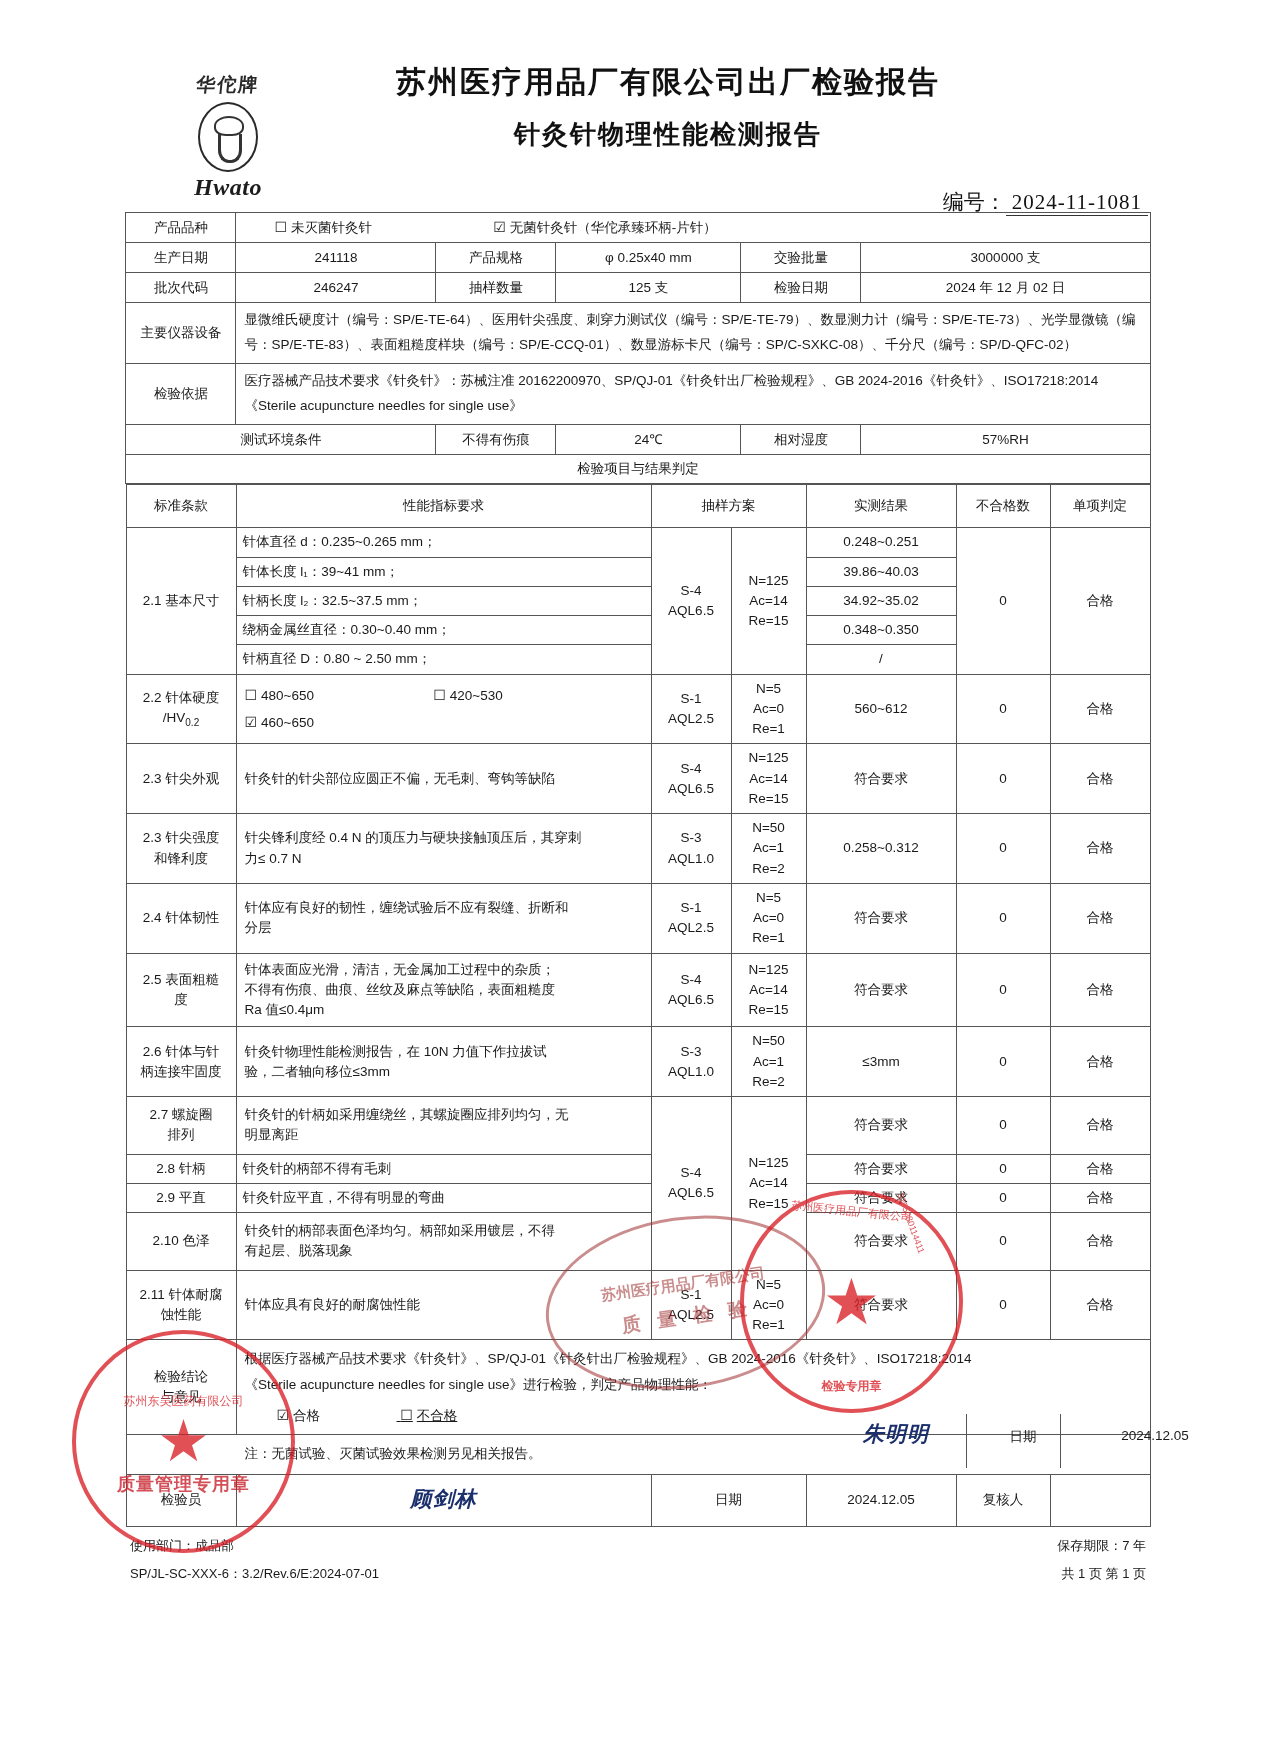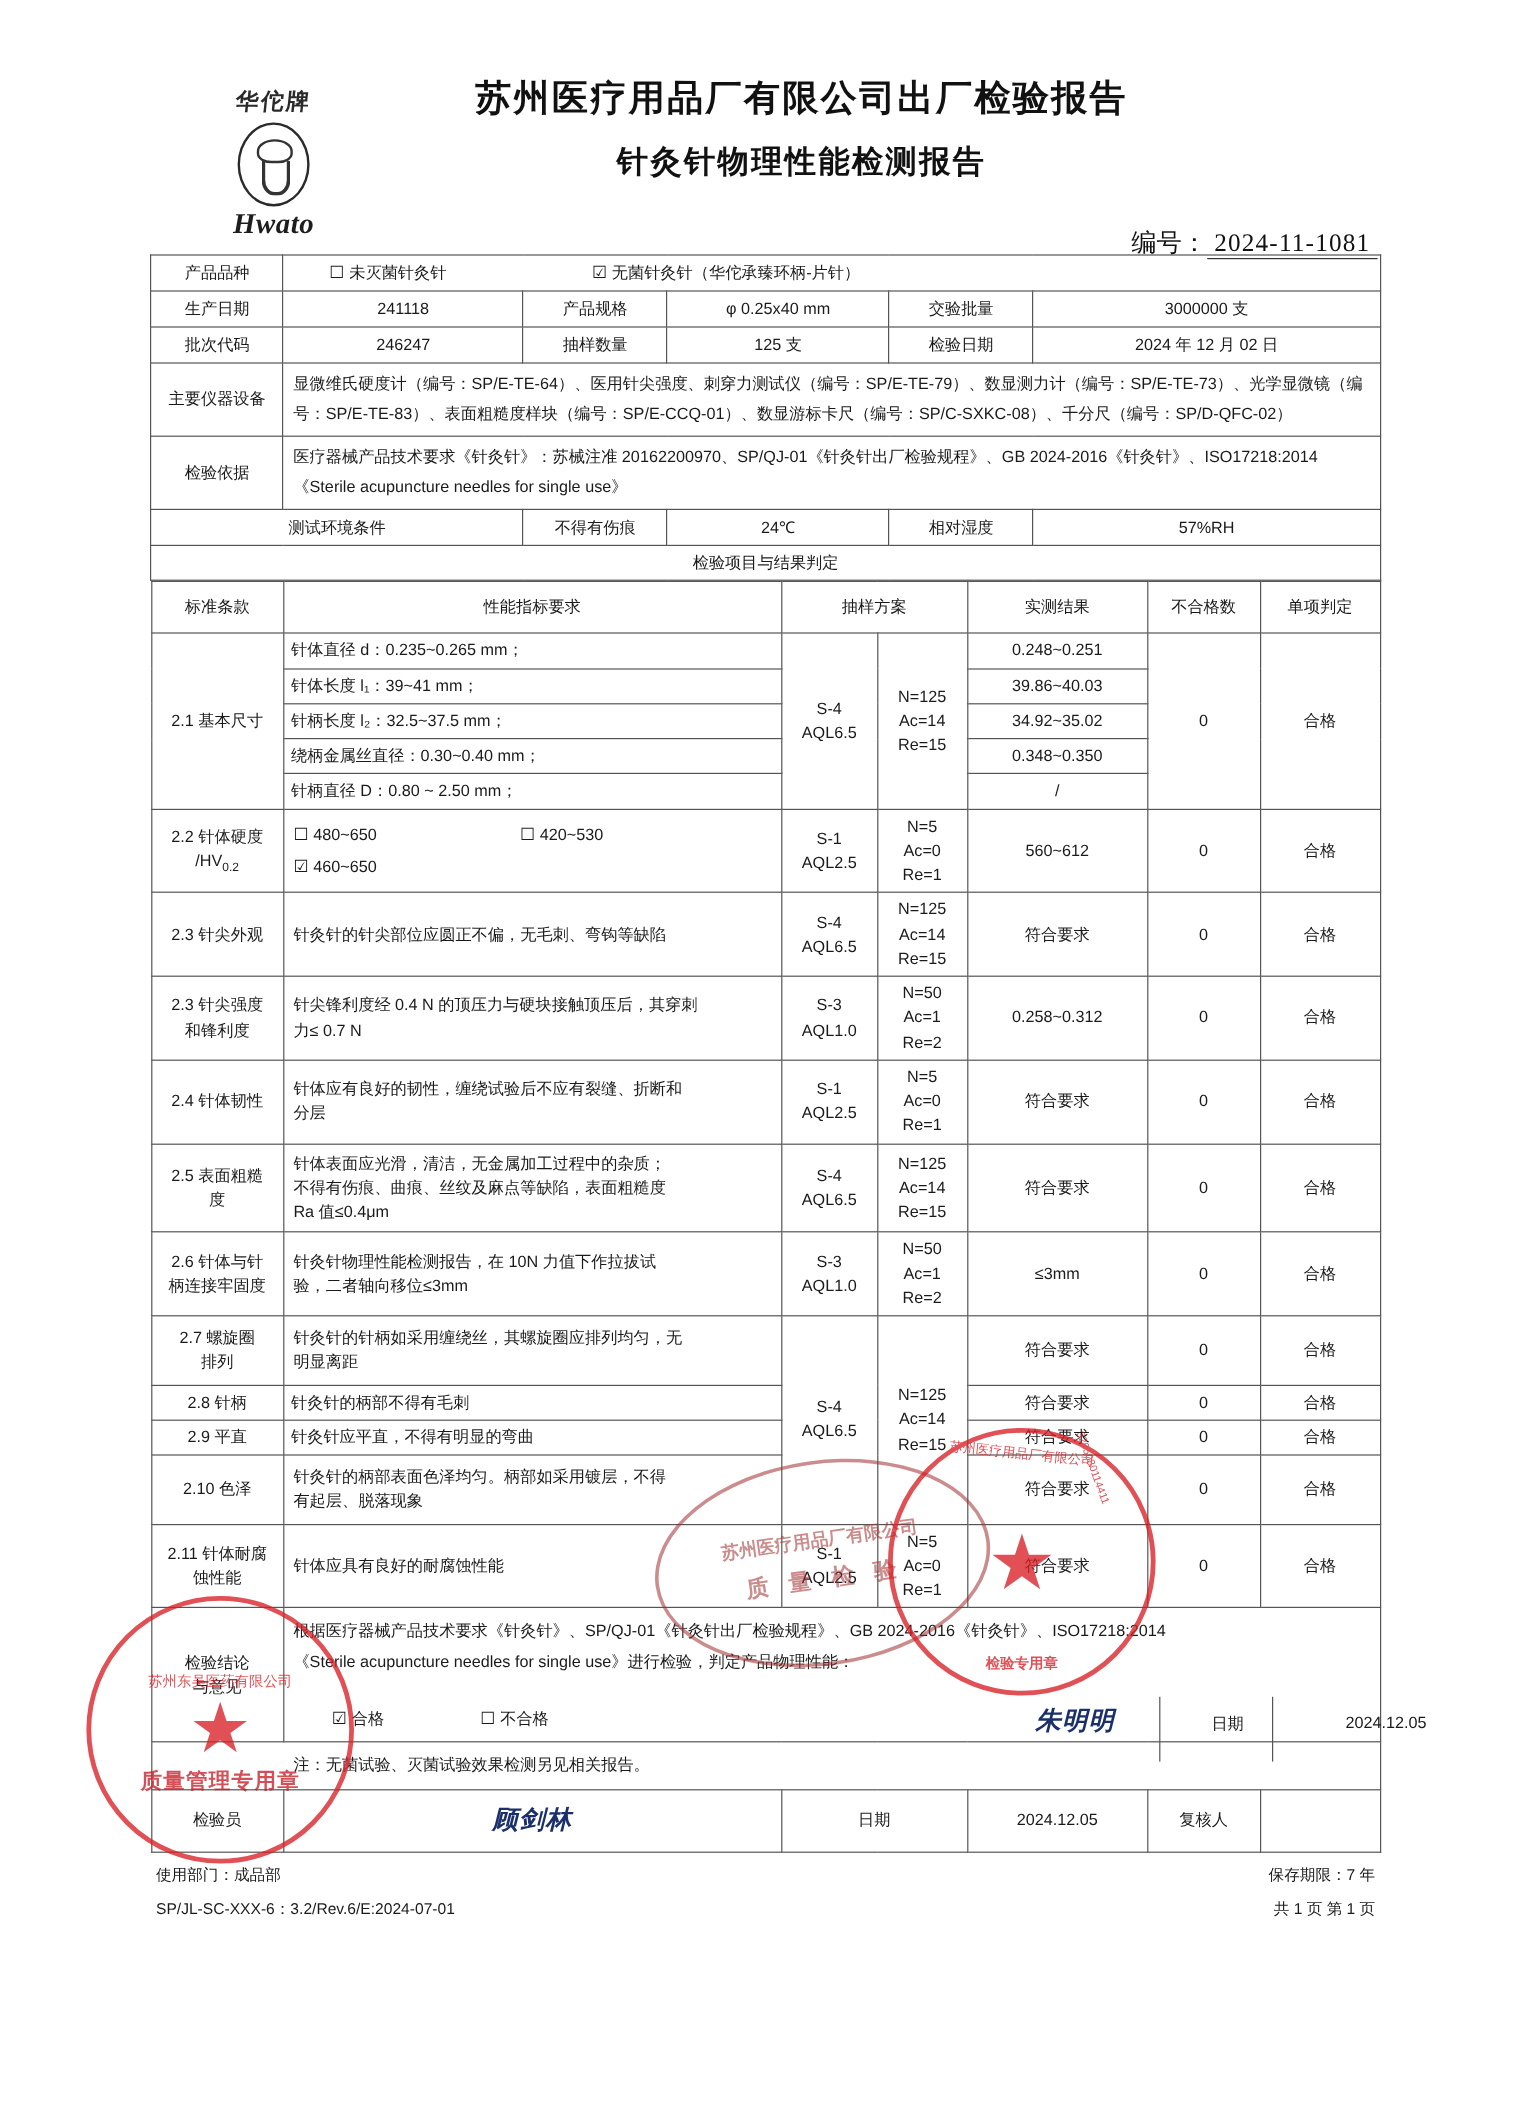--- a/index.html
+++ b/index.html
@@ -452,21 +452,21 @@
     </tr>
 
     <tr>
       <td class="c">
         <div>检验结论</div>
         <div>与意见</div>
       </td>
       <td class="l" colspan="6" style="padding:6px 8px;line-height:1.9;">
         <div>根据医疗器械产品技术要求《针灸针》、SP/QJ-01《针灸针出厂检验规程》、GB 2024-2016《针灸针》、ISO17218:2014</div>
         <div>《Sterile acupuncture needles for single use》进行检验，判定产品物理性能：</div>
-        <div style="padding-left:32px;margin-top:21px;">
+        <div style="padding-left:32px;margin-top:4px;text-decoration:underline;">
           <span style="display:inline-block;width:120px;">
             <span class="chk">☑</span><span>合格</span>
           </span>
           <span>
             <span class="chk">☐</span><span>不合格</span>
           </span>
         </div>
       </td>
     </tr>
 

